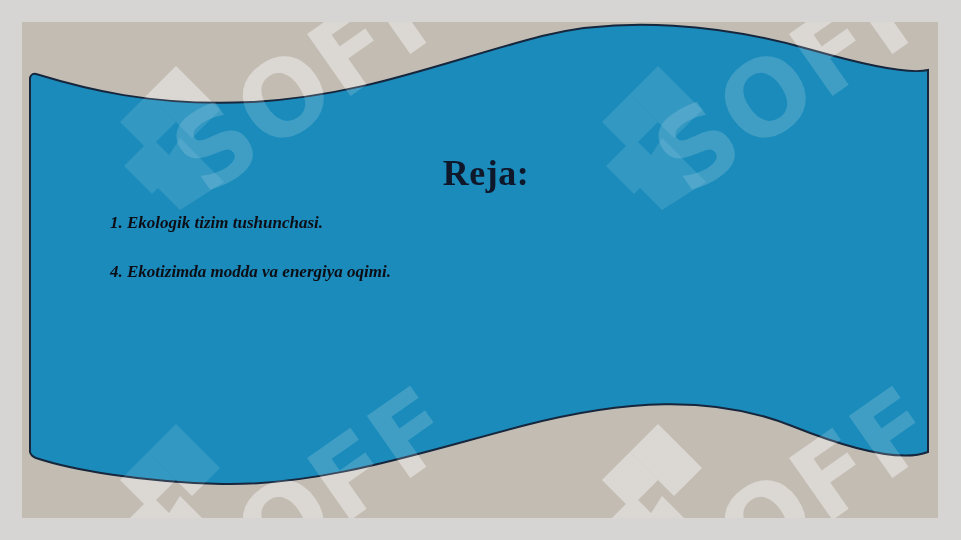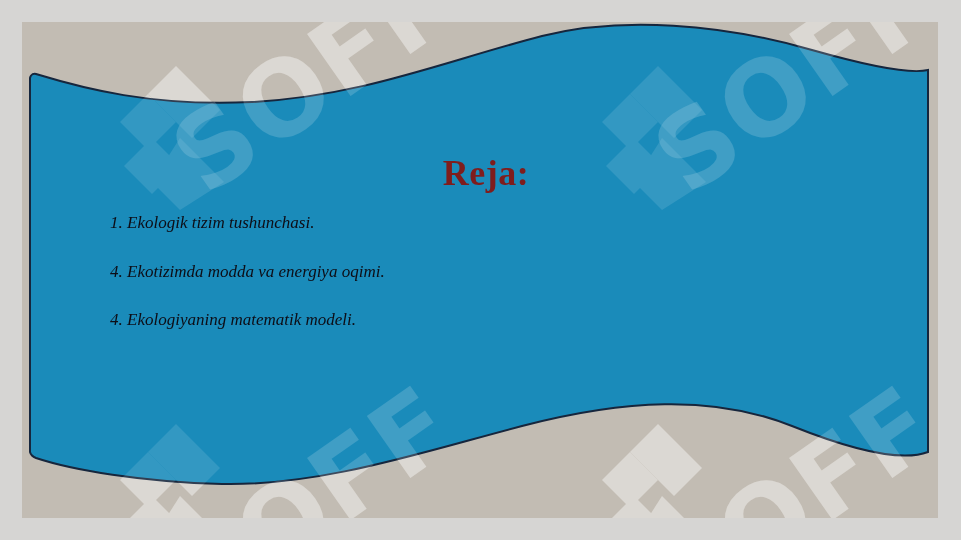--- a/index.html
+++ b/index.html
@@ -76,36 +76,36 @@
   }
   #slide-title {
     position: absolute;
     left: 0;
     top: 130px;
     width: 928px;
     text-align: center;
     font-family: "Liberation Serif", serif;
     font-weight: 700;
     font-size: 36px;
-    color: #7f1d1d;
+    color: #0f172a;
     letter-spacing: 0.5px;
   }
   #plan-list {
     position: absolute;
     left: 88px;
     top: 192px;
     width: 810px;
     list-style: none;
     margin: 0;
     padding: 0;
   }
   #plan-list li {
     font-family: "Liberation Serif", serif;
     font-style: italic;
-    font-weight: 400;
+    font-weight: 700;
     font-size: 17px;
     color: #0d0d16;
     line-height: 1.1;
     margin: 0 0 30px 0;
     white-space: nowrap;
   }
 </style>
 </head>
 <body>
 
@@ -205,18 +205,17 @@
           <path d="M34 74 L62 102 L34 130 L6 102 Z"></path>
         </g>
       </svg>
     </div>
 
     <div id="content">
       <div id="slide-title">Reja:</div>
       <ul id="plan-list">
         <li>1. Ekologik tizim tushunchasi.</li>
         <li>4. Ekotizimda modda va energiya oqimi.</li>
-        <li>4. Ekologiyaning matematik modeli.</li>
       </ul>
     </div>
 
   </div>
 </div>
 
 </body></html>

